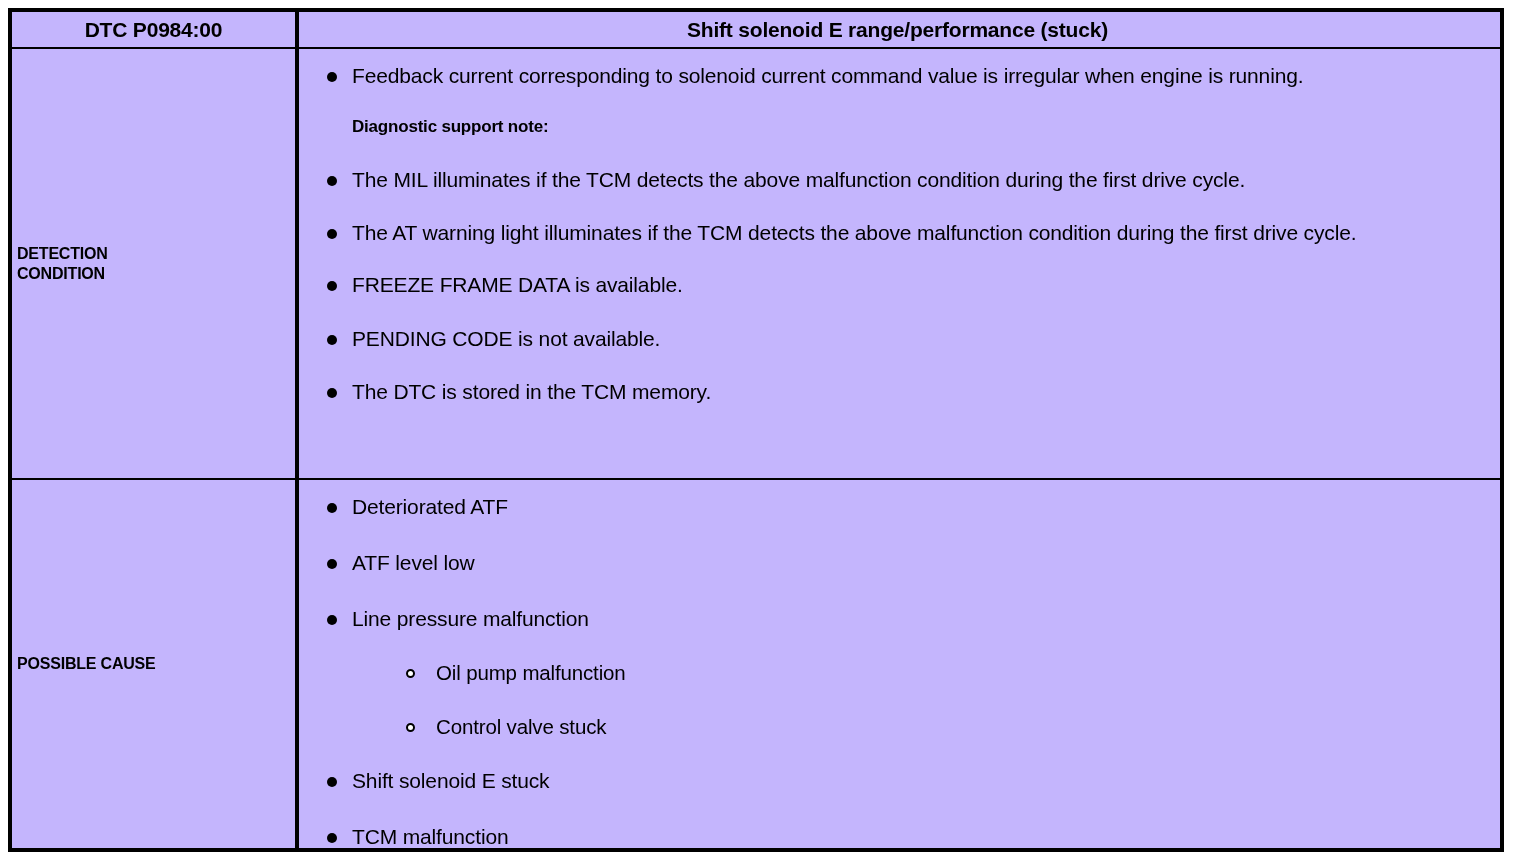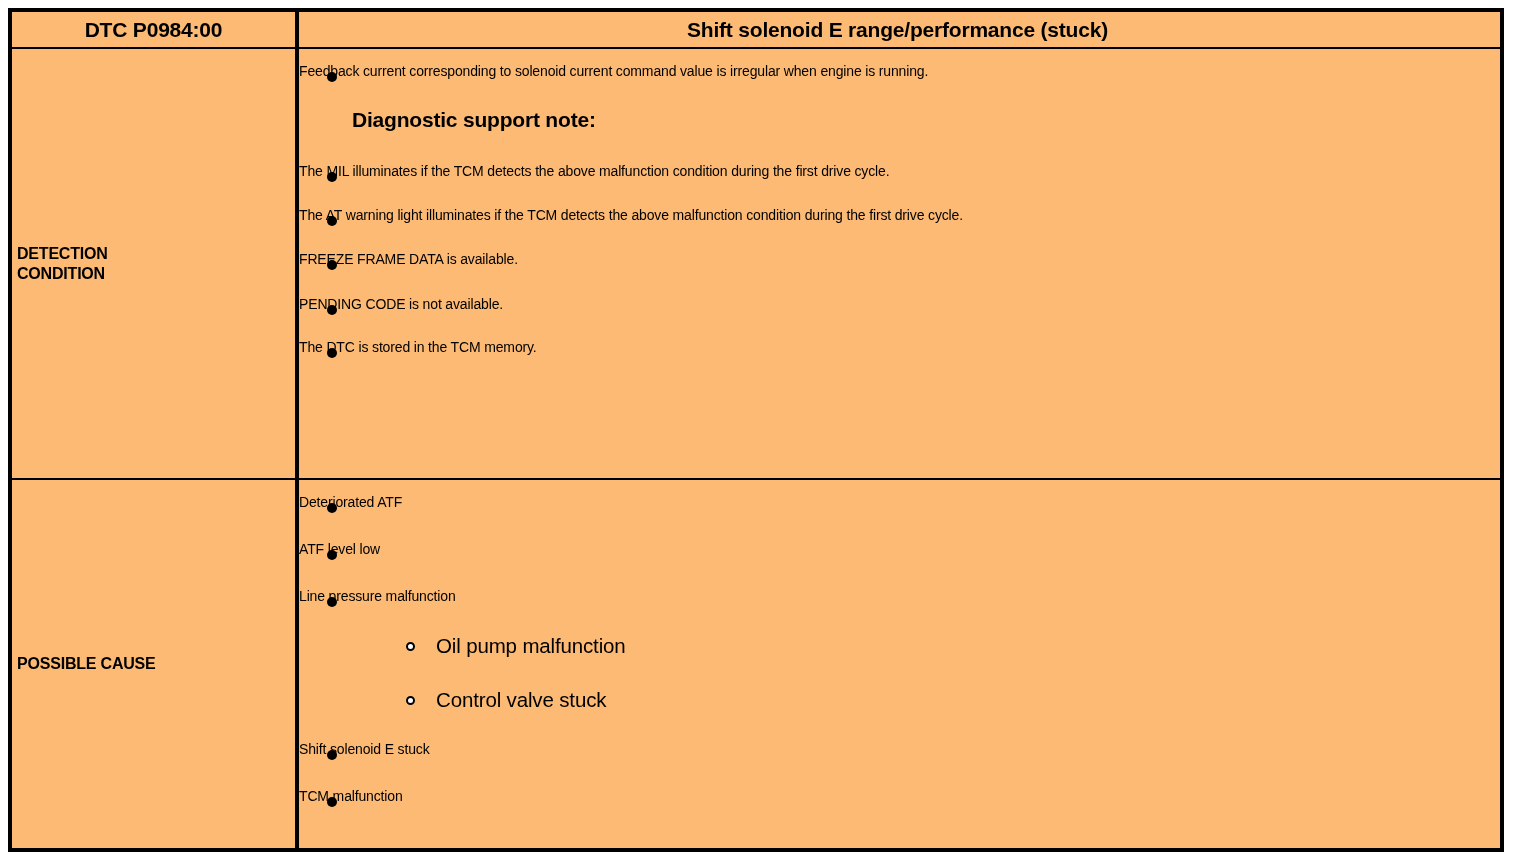--- a/index.html
+++ b/index.html
@@ -24,21 +24,21 @@
 
   
   .dtc-table {
     position: absolute;
     left: 8px;
     top: 8px;
     width: 1496px;
     height: 844px;
     box-sizing: border-box;
     border: 4px solid #000000;
-    background: #fdba74;
+    background: #c4b5fd;
   }
 
   .table-inner {
     position: relative;
     width: 100%;
     height: 100%;
   }
 
   
   .col-divider {
@@ -132,21 +132,22 @@
     right: 0;
     height: 100%;
     box-sizing: border-box;
     padding: 10px 22px 0 0;
   }
 
   
   .bullet-item {
     position: relative;
     box-sizing: border-box;
-    font-size: 14px;
+    padding-left: 53px;
+    font-size: 21px;
     line-height: 1.28;
     letter-spacing: -0.15px;
   }
   .bullet-item .marker {
     position: absolute;
     display: block;
   }
   .bullet-item.level-1 > .marker {
     left: 28px;
     top: 9px;
@@ -166,21 +167,21 @@
     height: 9px;
     border-radius: 50%;
     background: #ffffff;
     border: 2px solid #000000;
     box-sizing: border-box;
   }
 
   .note-heading {
     box-sizing: border-box;
     padding-left: 53px;
-    font-size: 21px;
+    font-size: 17px;
     font-weight: bold;
     line-height: 1.28;
     letter-spacing: -0.2px;
   }
 
   
   .sp-b1 { margin-top: 4px; }
   .sp-note { margin-top: 26px; }
   .sp-b2 { margin-top: 29px; }
   .sp-b3 { margin-top: 26px; }

